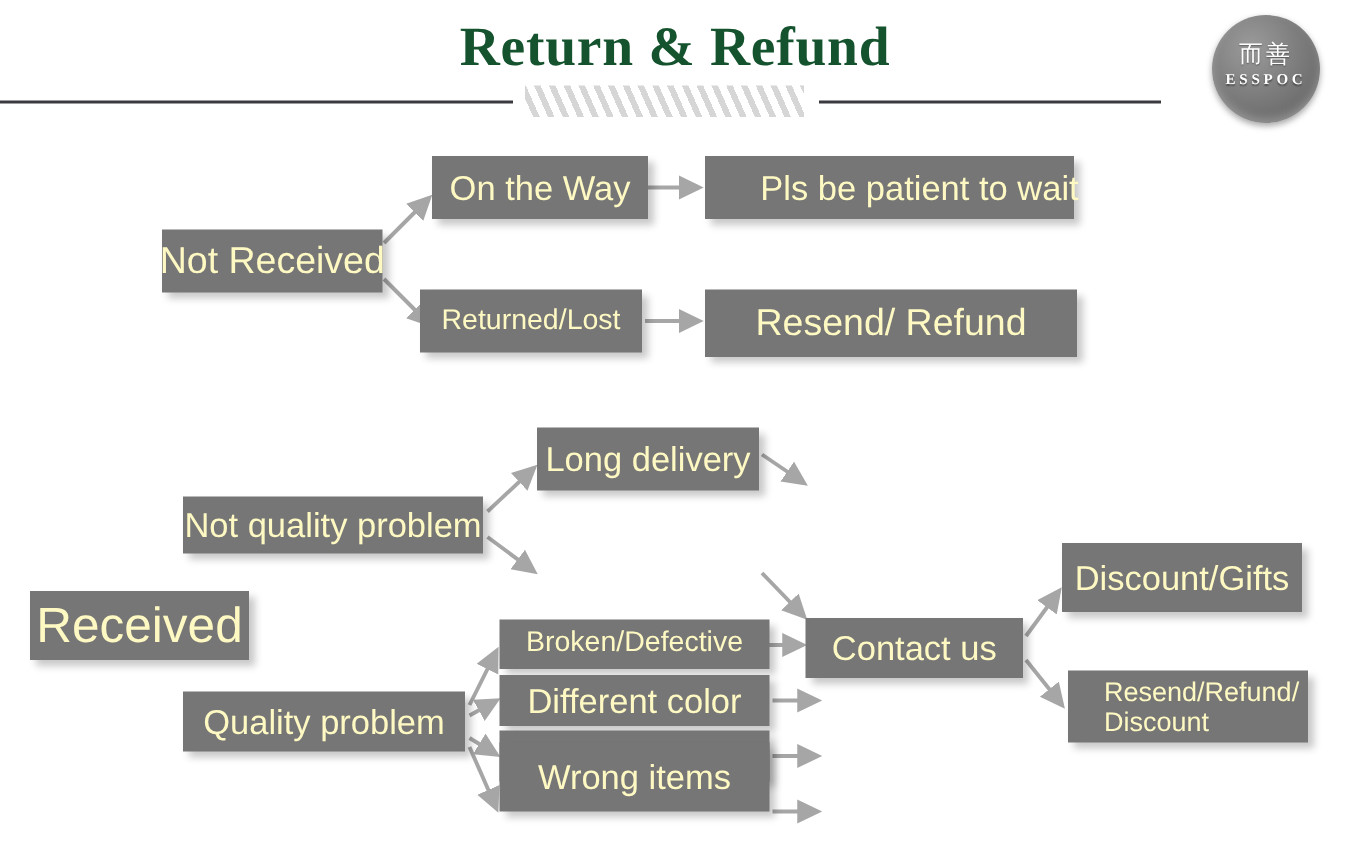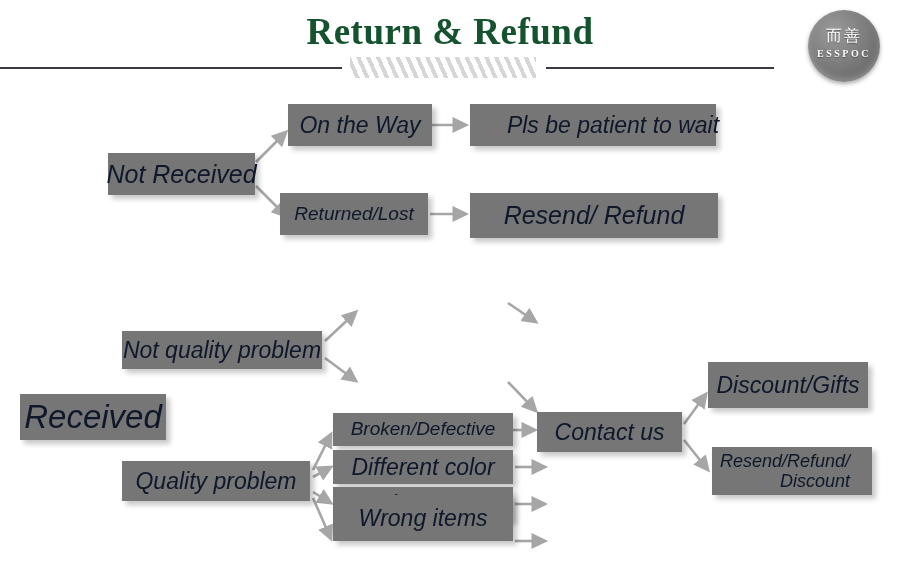--- a/index.html
+++ b/index.html
@@ -89,37 +89,36 @@
     position: absolute;
     left: 0; top: 0;
     width: 900px; height: 578px;
     pointer-events: none;
   }
 
   
   .node {
     position: absolute;
     background: #767676;
-    color: #0f172a;
+    color: #fef9c3;
     display: flex;
     align-items: center;
     justify-content: center;
     box-shadow: 4px 4px 5px rgba(0,0,0,0.22);
     box-sizing: border-box;
     text-align: center;
     line-height: 1.08;
     white-space: pre;
-    font-style: italic;
   }
   .n-sm  { font-size: 19px; }
   .n-md  { font-size: 23px; }
   .n-lg  { font-size: 25px; }
   .n-xl  { font-size: 33px; }
   .n-two { white-space: pre-line; line-height: 1.12; font-size: 18px;
-           justify-content: flex-start; text-align: right; padding-left: 8px; }
+           justify-content: flex-start; text-align: left; padding-left: 24px; }
 </style>
 </head>
 <body>
 
 <div id="page">
 
   <div id="title">Return &amp; Refund</div>
   <div class="rule" id="rule-left"></div>
   <div class="rule" id="rule-right"></div>
   <div id="hatch"></div>
@@ -172,20 +171,21 @@
   <div class="node n-sm" style="left:280px; top:193px; width:148px; height:42px;">Returned/Lost</div>
 
   <div class="node n-lg" style="left:470px; top:193px; width:248px; height:45px;">Resend/ Refund</div>
 
   <div class="node n-xl" style="left:20px; top:394px; width:146px; height:46px;">Received</div>
 
   <div class="node n-md" style="left:122px; top:331px; width:200px; height:38px;">Not quality problem</div>
 
   <div class="node n-md" style="left:122px; top:461px; width:188px; height:40px;">Quality problem</div>
 
+  <div class="node n-md" style="left:358px; top:285px; width:148px; height:42px;">Long delivery</div>
 
 
   <div class="node n-sm" style="left:333px; top:413px; width:180px; height:33px;">Broken/Defective</div>
 
   <div class="node n-md" style="left:333px; top:450px; width:180px; height:34px;">Different color</div>
 
   <div class="node n-md" style="left:333px; top:487px; width:180px; height:34px;">Shortage</div>
 
   <div class="node n-md" style="left:333px; top:495px; width:180px; height:46px;">Wrong items</div>
 

